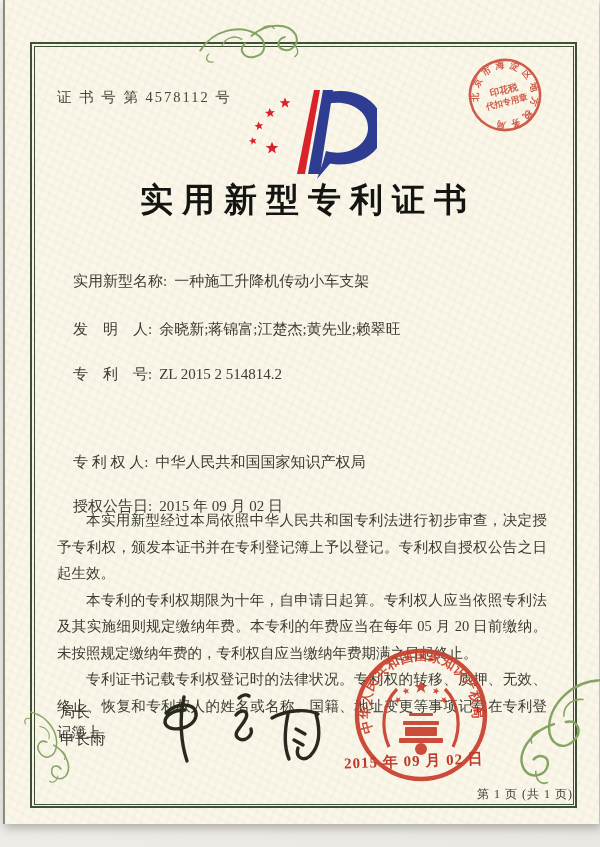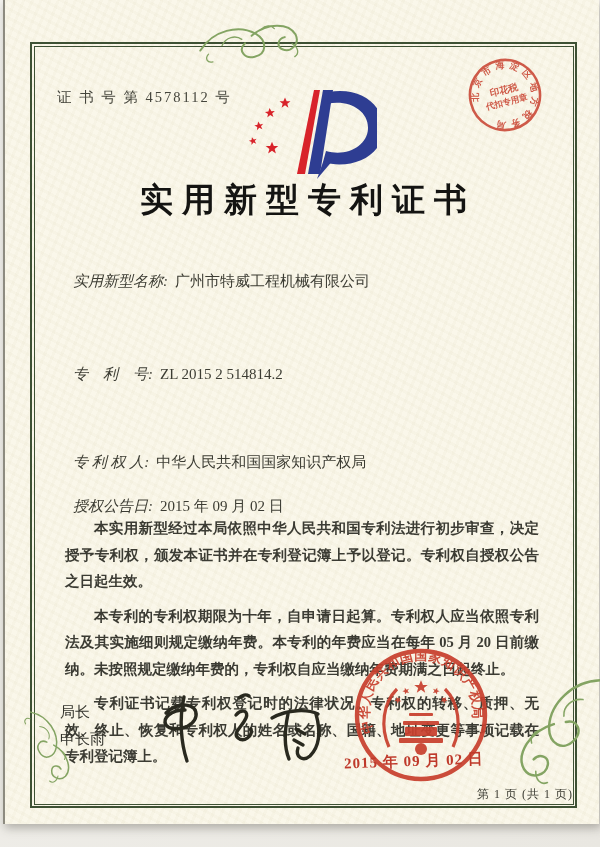--- a/index.html
+++ b/index.html
@@ -30,27 +30,27 @@
     position:absolute;left:57px;top:88px;
     font-size:14.5px;color:#45453c;letter-spacing:2px;white-space:pre;
   }
   .doc-title{
     position:absolute;left:0;top:178px;width:600px;text-align:center;
     font-size:33px;font-weight:bold;color:#141412;letter-spacing:9px;padding-left:8px;
   }
   .field-row{
     position:absolute;left:58px;font-size:15px;color:#3c3c33;white-space:pre;
   }
-  .field-label{display:inline-block;white-space:pre;font-style:italic;}
+  .field-label{display:inline-block;white-space:pre;}
   .field-value{margin-left:7px;white-space:pre;}
   .body-text{
     position:absolute;left:57px;top:507px;width:490px;
     font-size:14.5px;line-height:26.5px;color:#3b3b33;text-align:justify;
   }
-  .body-text p{margin:8px;text-indent:2em;font-weight:bold;}
+  .body-text p{margin:0;text-indent:2em;}
   .signer{
     position:absolute;left:60px;top:700px;font-size:15px;color:#33332c;line-height:27px;font-family:Liberation Mono, monospace;
   }
   .footer-page{
     position:absolute;left:30px;top:786px;width:543px;text-align:right;
     font-size:12px;color:#3c3c33;letter-spacing:1px;white-space:pre;
   }
   .sig-svg{position:absolute;left:138px;top:685px;}
   .logo-svg{position:absolute;left:237px;top:84px;}
   .tax-seal-svg{position:absolute;left:462px;top:52px;transform:rotate(-14deg);opacity:.85;}
@@ -112,21 +112,24 @@
     </g>
     <polygon points="77,6 83,6 68,90 60,90" fill="#d8232a"></polygon>
     <polygon points="86,6 96,6 83,90 71,90" fill="#2e3d92"></polygon>
     <path d="M92,8 C128,2 150,26 146,50 C142,74 112,86 86,78 L89,67 C110,73 130,62 131,45 C132,27 112,15 90,20 Z" fill="#2e3d92"></path>
     <polygon points="86,78 97,75 80,95" fill="#2e3d92"></polygon>
   </svg>
 
   <div class="doc-title">实用新型专利证书</div>
 
   <div class="field-row" style="top:255px">
-    <span class="field-label">实用新型名称:</span><span class="field-value">广州市特威工程机械有限公司</span>
+    <span class="field-label">实用新型名称:</span><span class="field-value">一种施工升降机传动小车支架</span>
+  </div>
+  <div class="field-row" style="top:303px">
+    <span class="field-label">发　明　人:</span><span class="field-value">余晓新;蒋锦富;江楚杰;黄先业;赖翠旺</span>
   </div>
   <div class="field-row" style="top:348px">
     <span class="field-label">专　利　号:</span><span class="field-value">ZL 2015 2 514814.2</span>
   </div>
   <div class="field-row" style="top:436px">
     <span class="field-label">专 利 权 人:</span><span class="field-value">中华人民共和国国家知识产权局</span>
   </div>
   <div class="field-row" style="top:480px">
     <span class="field-label">授权公告日:</span><span class="field-value">2015 年 09 月 02 日</span>
   </div>

